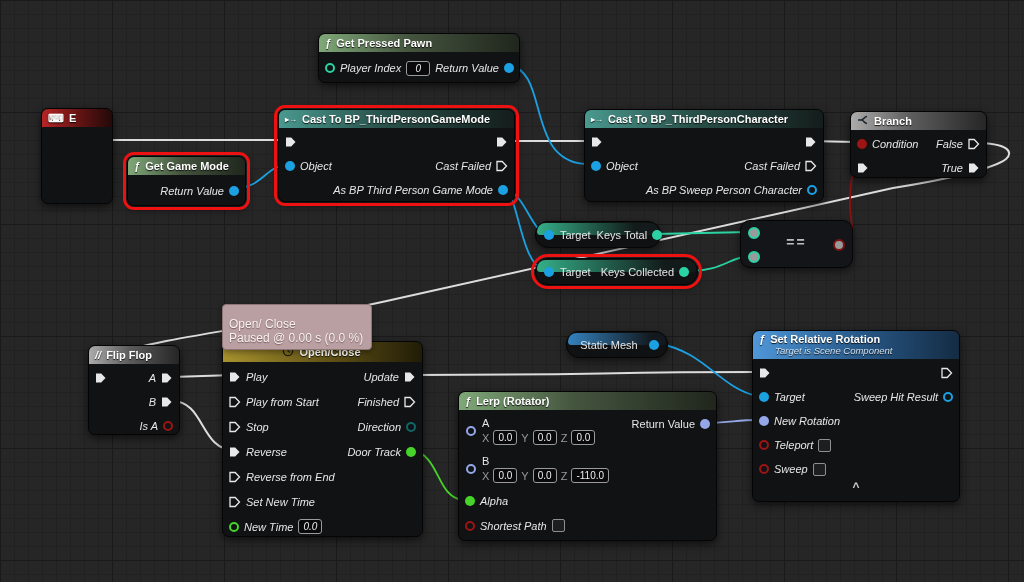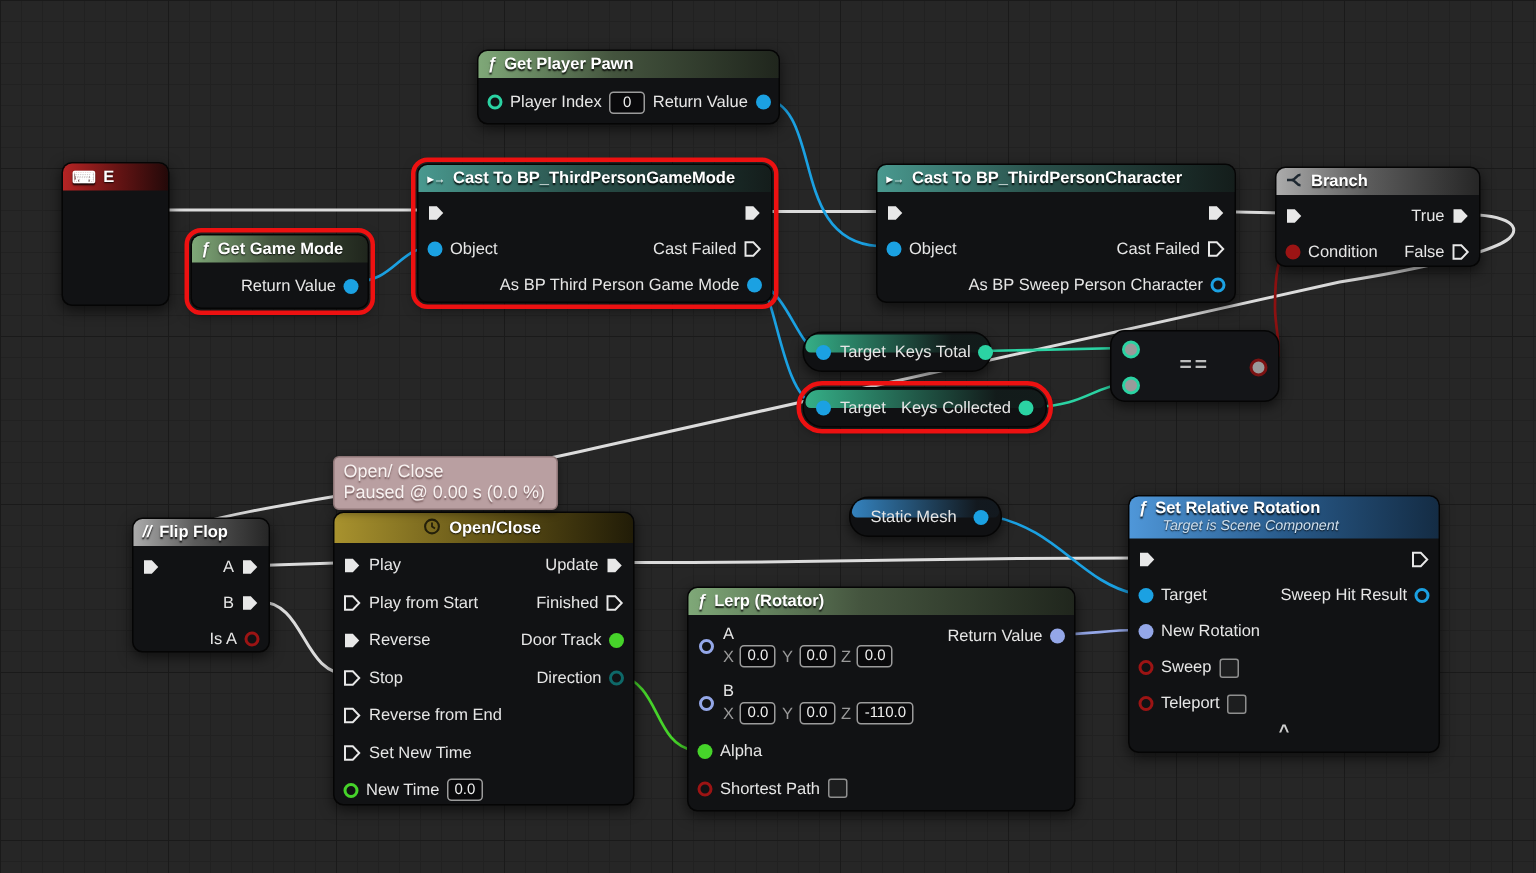--- a/index.html
+++ b/index.html
@@ -31,21 +31,21 @@
           text-shadow:0 1px 1px rgba(0,0,0,.85); white-space:nowrap; overflow:hidden;}
   .hdr2 .t1 { font-weight:bold; font-size:11px; color:#fff; display:flex; gap:5px; align-items:center;}
   .hdr2 .t2 { font-style:italic; font-size:9.5px; color:#cfe0ef; padding-left:16px; }
   .g-green { background:linear-gradient(90deg,#7fa878 0%,#44543e 45%,#20261d 100%); }
   .g-teal  { background:linear-gradient(90deg,#49998f 0%,#29504a 45%,#141d1b 100%); }
   .g-gray  { background:linear-gradient(90deg,#ababab 0%,#5c5c5c 45%,#262626 100%); }
   .g-red   { background:linear-gradient(90deg,#b62424 0%,#611313 55%,#230909 100%); }
   .g-gold  { background:linear-gradient(90deg,#a8922e 0%,#5d4f15 55%,#211c07 100%); }
   .g-blue  { background:linear-gradient(90deg,#4f97d9 0%,#285a8a 50%,#142c44 100%); }
   .body { padding:2px 0; position:relative; }
-  .row { display:flex; align-items:center; height:24px; padding:0 6px; gap:5px; }
+  .row { display:flex; align-items:center; height:24px; padding:0 6px; gap:5px;font-style:italic; }
   .row25 .row { height:25px; }
   .rsp { margin-left:auto; display:flex; align-items:center; gap:5px; }
   .lbl { white-space:nowrap; }
   .dim { color:#9a9a9a; }
   .pc { width:10px; height:10px; border-radius:50%; flex:none; }
   .hollow { background:transparent !important; border:2px solid; }
   .pf-blue{background:#1ba1e2} .ph-blue{border-color:#1ba1e2}
   .pf-teal{background:#2bd3a3} .ph-teal{border-color:#2bd3a3}
   .pf-green{background:#46d32a} .ph-green{border-color:#46d32a}
   .pf-red{background:#9c1414} .ph-red{border-color:#9c1414}
@@ -81,21 +81,21 @@
   .ringpin.out { border-color:#7c1212; }
   .vecblk { display:flex; align-items:center; gap:6px; padding:2px 7px; height:38px; }
   .vcol { display:flex; flex-direction:column; gap:1px; }
   .vlabel { font-size:11px; }
   .vboxes { display:flex; align-items:center; gap:4px; }
   .rv { position:absolute; top:8px; right:6px; display:flex; align-items:center; gap:5px; }
   .chev { height:16px; text-align:center; color:#cfcfcf; font-weight:bold; font-size:12px;
     line-height:12px; cursor:pointer; }
   .tooltip {
     position:absolute; z-index:5; background:#b99fa1; border:1px solid #8d7576;
-    border-radius:4px; padding:2px 8px 4px 6px; font-size:12px; color:#f8f2f1;
+    border-radius:4px; padding:12px 8px 4px 6px; font-size:12px; color:#f8f2f1;
     text-shadow:0 1px 1px rgba(70,40,40,.55); line-height:14px; white-space:nowrap;
     box-shadow:0 2px 6px rgba(0,0,0,.4);
   }
 </style>
 </head>
 <body>
 
 <div class="canvas">
 
   <svg class="wires" width="1024" height="582">
@@ -122,21 +122,21 @@
 
       <path d="M412,450 C440,455 436,496 462,500" stroke="#46d32a" stroke-width="1.8"></path>
 
       <path d="M702,423 C730,423 735,420 758,420" stroke="#94a7e8" stroke-width="1.8"></path>
     </g>
   </svg>
 
   <div class="node" style="left:318px;top:33px;width:202px;height:50px">
     <div class="hdr g-green">
       <span class="ic">ƒ</span>
-      <span>Get Player Pawn</span>
+      <span>Get Pressed Pawn</span>
     </div>
     <div class="body">
       <div class="row" style="height:28px">
         <span class="pc hollow ph-teal"></span>
         <span class="lbl">Player Index</span>
         <span class="vb">0</span>
         <span class="rsp">
           <span class="lbl">Return Value</span>
           <span class="pc pf-blue"></span>
         </span>
@@ -250,42 +250,42 @@
 
   <div class="node" style="left:850px;top:111px;width:137px;height:67px">
     <div class="hdr g-gray">
       <span><svg width="12" height="12" viewBox="0 0 12 12">
             <path d="M1,6 h3 M4,6 C7,6 7,2.5 10,2.5 M4,6 C7,6 7,9.5 10,9.5" stroke="#1d2730" stroke-width="1.6" fill="none"></path>
           </svg></span>
       <span>Branch</span>
     </div>
     <div class="body">
       <div class="row">
-        <span>
-            <svg class="xp" width="12" height="12" viewBox="0 0 12 12">
-              <path d="M1,1.5 h5.2 l4.3,4.5 -4.3,4.5 H1 z" fill="#e8e8e8"></path>
-            </svg>
-          </span>
-        <span class="rsp">
-          <span class="lbl">True</span>
-          <span>
-              <svg class="xp" width="12" height="12" viewBox="0 0 12 12">
-                <path d="M1,1.5 h5.2 l4.3,4.5 -4.3,4.5 H1 z" fill="#e8e8e8"></path>
-              </svg>
-            </span>
-        </span>
-      </div>
-      <div class="row">
         <span class="pc pf-red"></span>
         <span class="lbl">Condition</span>
         <span class="rsp">
           <span class="lbl">False</span>
           <span>
               <svg class="xp" width="12" height="12" viewBox="0 0 12 12">
                 <path d="M1,1.5 h5.2 l4.3,4.5 -4.3,4.5 H1 z" fill="none" stroke="#e8e8e8" stroke-width="1.3"></path>
+              </svg>
+            </span>
+        </span>
+      </div>
+      <div class="row">
+        <span>
+            <svg class="xp" width="12" height="12" viewBox="0 0 12 12">
+              <path d="M1,1.5 h5.2 l4.3,4.5 -4.3,4.5 H1 z" fill="#e8e8e8"></path>
+            </svg>
+          </span>
+        <span class="rsp">
+          <span class="lbl">True</span>
+          <span>
+              <svg class="xp" width="12" height="12" viewBox="0 0 12 12">
+                <path d="M1,1.5 h5.2 l4.3,4.5 -4.3,4.5 H1 z" fill="#e8e8e8"></path>
               </svg>
             </span>
         </span>
       </div>
     </div>
   </div>
 
   <div class="pill teal" style="left:535px;top:221px;width:126px">
     <span class="pc pf-blue"></span>
     <span class="lbl">Target</span>
@@ -388,39 +388,39 @@
           <span>
               <svg class="xp" width="12" height="12" viewBox="0 0 12 12">
                 <path d="M1,1.5 h5.2 l4.3,4.5 -4.3,4.5 H1 z" fill="none" stroke="#e8e8e8" stroke-width="1.3"></path>
               </svg>
             </span>
         </span>
       </div>
       <div class="row">
         <span>
             <svg class="xp" width="12" height="12" viewBox="0 0 12 12">
+              <path d="M1,1.5 h5.2 l4.3,4.5 -4.3,4.5 H1 z" fill="none" stroke="#e8e8e8" stroke-width="1.3"></path>
+            </svg>
+          </span>
+        <span class="lbl">Stop</span>
+        <span class="rsp">
+          <span class="lbl">Direction</span>
+          <span class="pc hollow ph-dteal"></span>
+        </span>
+      </div>
+      <div class="row">
+        <span>
+            <svg class="xp" width="12" height="12" viewBox="0 0 12 12">
               <path d="M1,1.5 h5.2 l4.3,4.5 -4.3,4.5 H1 z" fill="#e8e8e8"></path>
             </svg>
           </span>
         <span class="lbl">Reverse</span>
         <span class="rsp">
           <span class="lbl">Door Track</span>
           <span class="pc pf-green"></span>
-        </span>
-      </div>
-      <div class="row">
-        <span>
-            <svg class="xp" width="12" height="12" viewBox="0 0 12 12">
-              <path d="M1,1.5 h5.2 l4.3,4.5 -4.3,4.5 H1 z" fill="none" stroke="#e8e8e8" stroke-width="1.3"></path>
-            </svg>
-          </span>
-        <span class="lbl">Stop</span>
-        <span class="rsp">
-          <span class="lbl">Direction</span>
-          <span class="pc hollow ph-dteal"></span>
         </span>
       </div>
       <div class="row">
         <span>
             <svg class="xp" width="12" height="12" viewBox="0 0 12 12">
               <path d="M1,1.5 h5.2 l4.3,4.5 -4.3,4.5 H1 z" fill="none" stroke="#e8e8e8" stroke-width="1.3"></path>
             </svg>
           </span>
         <span class="lbl">Reverse from End</span>
       </div>
@@ -530,25 +530,25 @@
           <span class="lbl">Sweep Hit Result</span>
           <span class="pc hollow ph-blue"></span>
         </span>
       </div>
       <div class="row">
         <span class="pc pf-peri"></span>
         <span class="lbl">New Rotation</span>
       </div>
       <div class="row">
         <span class="pc hollow ph-red"></span>
+        <span class="lbl">Teleport</span>
+        <span class="cb"></span>
+      </div>
+      <div class="row">
+        <span class="pc hollow ph-red"></span>
         <span class="lbl">Sweep</span>
         <span class="cb"></span>
       </div>
-      <div class="row">
-        <span class="pc hollow ph-red"></span>
-        <span class="lbl">Teleport</span>
-        <span class="cb"></span>
-      </div>
       <div class="chev">^</div>
     </div>
   </div>
 
 </div>
 
 </body></html>

